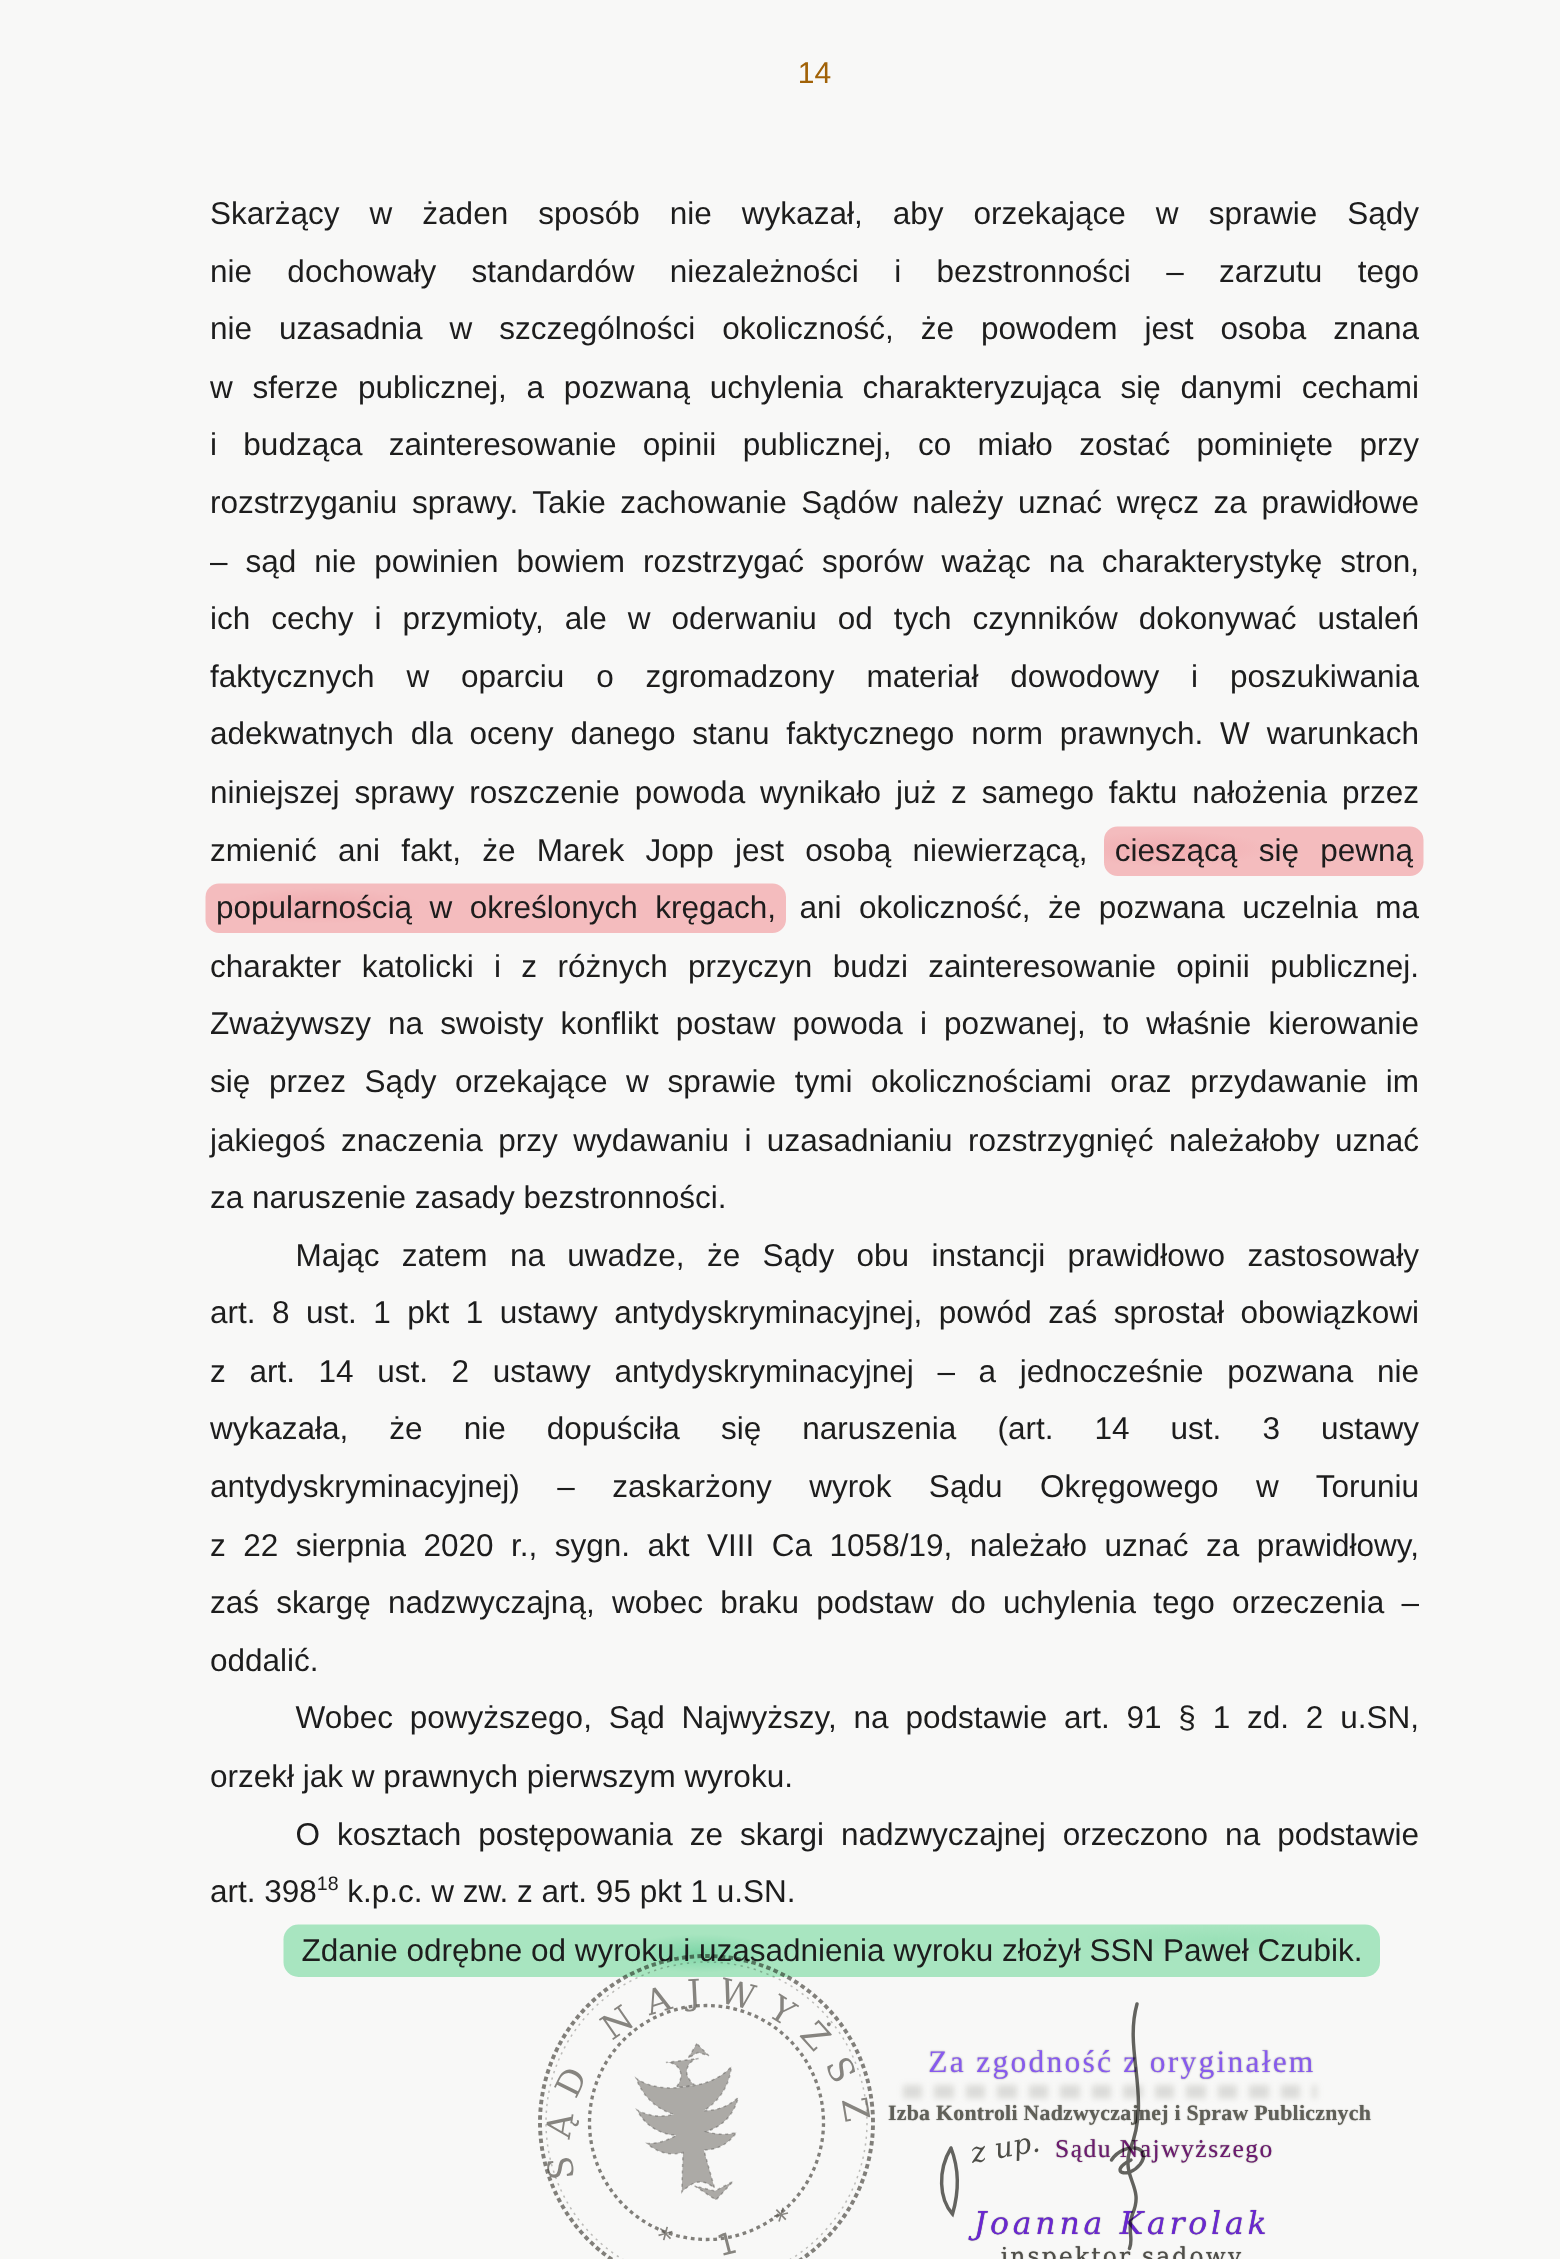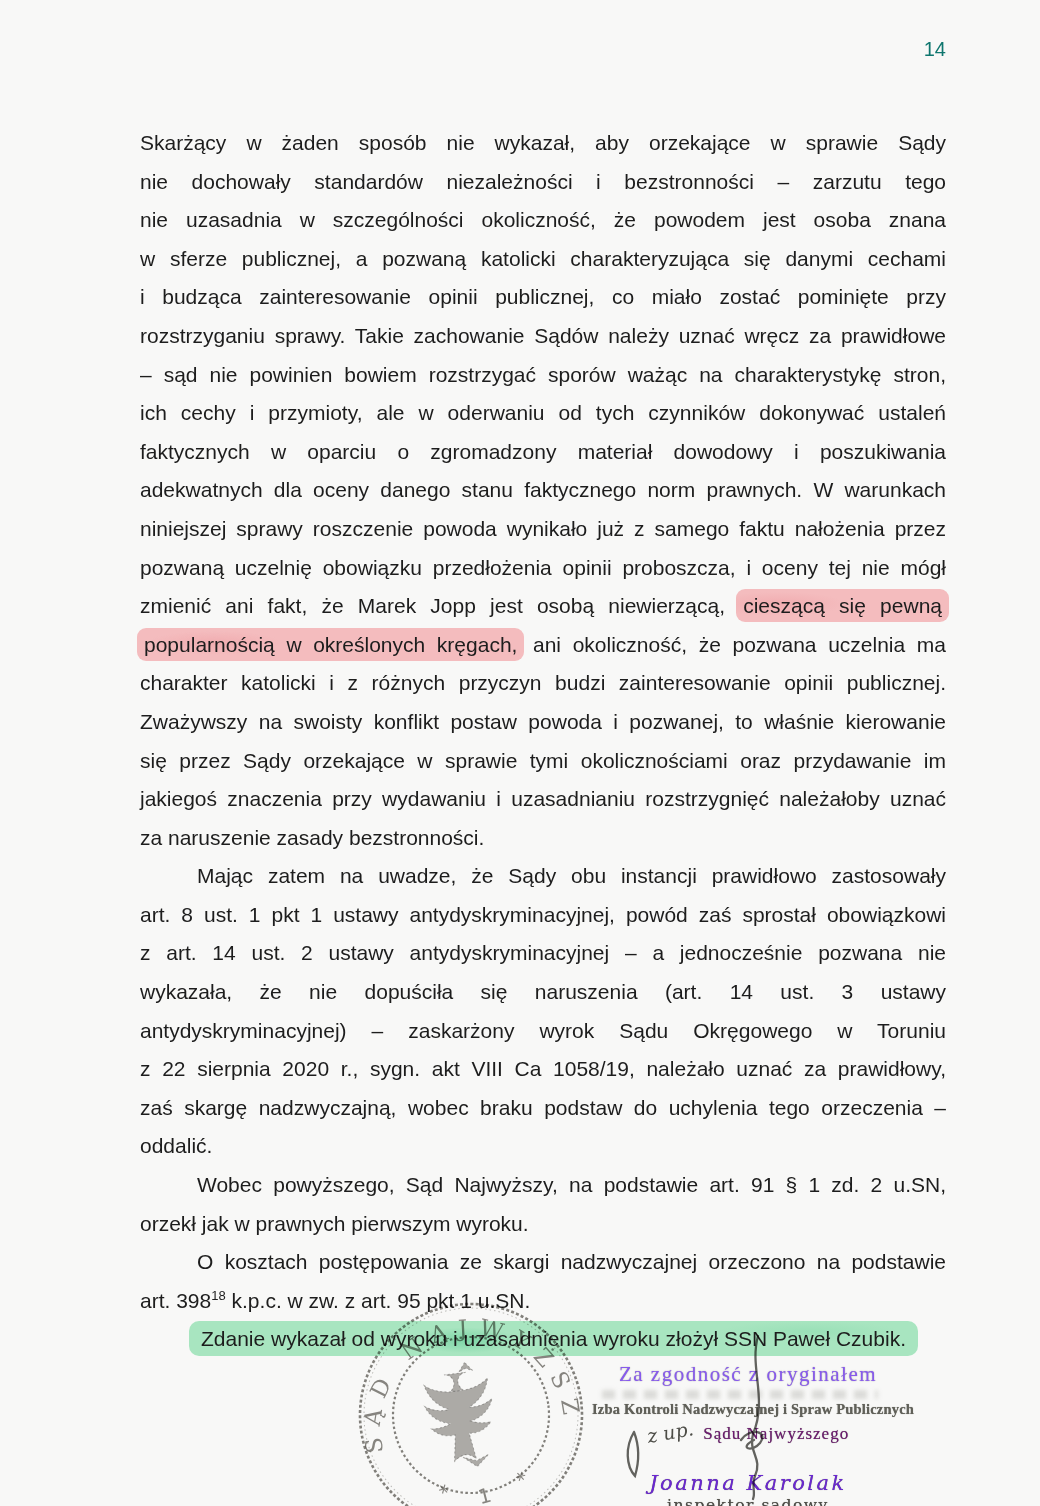--- a/index.html
+++ b/index.html
@@ -6,21 +6,21 @@
   .page{
     position:relative;
     width:1040px;height:1506px;
     background:#f8f8f7;
     overflow:hidden;
     font-family:"Liberation Sans", sans-serif;
     color:#1d1d1d;
   }
   .page-number{
     position:absolute;left:140px;top:38px;width:806px;
-    text-align:right;font-size:20px;color:#0f766e;
+    text-align:center;font-size:20px;color:#a16207;
   }
   .text-block{
     position:absolute;left:140px;top:124px;width:806px;
     font-size:21px;
   }
   .para{margin:0;padding:0;}
   .line{
     height:38.6px;line-height:38.6px;
     text-align:justify;text-align-last:justify;
     white-space:normal;
@@ -108,29 +108,28 @@
 
 <div class="page">
 
   <div class="page-number">14</div>
 
   <div class="text-block">
       <div class="para">
         <div class="line"><span>Skarżący w żaden sposób nie wykazał, aby orzekające w sprawie Sądy</span></div>
         <div class="line"><span>nie dochowały standardów niezależności i bezstronności – zarzutu tego</span></div>
         <div class="line"><span>nie uzasadnia w szczególności okoliczność, że powodem jest osoba znana</span></div>
-        <div class="line"><span>w sferze publicznej, a pozwaną katolicki charakteryzująca się danymi cechami</span></div>
+        <div class="line"><span>w sferze publicznej, a pozwaną uchylenia charakteryzująca się danymi cechami</span></div>
         <div class="line"><span>i budząca zainteresowanie opinii publicznej, co miało zostać pominięte przy</span></div>
         <div class="line"><span>rozstrzyganiu sprawy. Takie zachowanie Sądów należy uznać wręcz za prawidłowe</span></div>
         <div class="line"><span>– sąd nie powinien bowiem rozstrzygać sporów ważąc na charakterystykę stron,</span></div>
         <div class="line"><span>ich cechy i przymioty, ale w oderwaniu od tych czynników dokonywać ustaleń</span></div>
         <div class="line"><span>faktycznych w oparciu o zgromadzony materiał dowodowy i poszukiwania</span></div>
         <div class="line"><span>adekwatnych dla oceny danego stanu faktycznego norm prawnych. W warunkach</span></div>
         <div class="line"><span>niniejszej sprawy roszczenie powoda wynikało już z samego faktu nałożenia przez</span></div>
-        <div class="line"><span>pozwaną uczelnię obowiązku przedłożenia opinii proboszcza, i oceny tej nie mógł</span></div>
         <div class="line"><span>zmienić ani fakt, że Marek Jopp jest osobą niewierzącą, </span><mark class="hl-pink">cieszącą się pewną</mark></div>
         <div class="line"><mark class="hl-pink">popularnością w określonych kręgach,</mark><span> ani okoliczność, że pozwana uczelnia ma</span></div>
         <div class="line"><span>charakter katolicki i z różnych przyczyn budzi zainteresowanie opinii publicznej.</span></div>
         <div class="line"><span>Zważywszy na swoisty konflikt postaw powoda i pozwanej, to właśnie kierowanie</span></div>
         <div class="line"><span>się przez Sądy orzekające w sprawie tymi okolicznościami oraz przydawanie im</span></div>
         <div class="line"><span>jakiegoś znaczenia przy wydawaniu i uzasadnianiu rozstrzygnięć należałoby uznać</span></div>
         <div class="line last"><span>za naruszenie zasady bezstronności.</span></div>
       </div>
       <div class="para">
         <div class="line indent"><span>Mając zatem na uwadze, że Sądy obu instancji prawidłowo zastosowały</span></div>
@@ -144,21 +143,21 @@
       </div>
       <div class="para">
         <div class="line indent"><span>Wobec powyższego, Sąd Najwyższy, na podstawie art. 91 § 1 zd. 2 u.SN,</span></div>
         <div class="line last"><span>orzekł jak w prawnych pierwszym wyroku.</span></div>
       </div>
       <div class="para">
         <div class="line indent"><span>O kosztach postępowania ze skargi nadzwyczajnej orzeczono na podstawie</span></div>
         <div class="line last"><span>art. 398</span><sup>18</sup><span> k.p.c. w zw. z art. 95 pkt 1 u.SN.</span></div>
       </div>
       <div class="para">
-        <div class="line indent last"><mark class="hl-green">Zdanie wykazał od wyroku i uzasadnienia wyroku złożył SSN Paweł Czubik.</mark></div>
+        <div class="line indent last"><mark class="hl-green">Zdanie odrębne od wyroku i uzasadnienia wyroku złożył SSN Paweł Czubik.</mark></div>
       </div>
     </div>
 
   <svg class="stamp" viewBox="0 0 238 238" aria-hidden="true">
     <defs>
       <path id="arc-top" d="M 29,151 A 92 92 0 1 1 209,151"></path>
       <path id="arc-bottom" d="M 57,183 A 90 90 0 0 0 181,183"></path>
     </defs>
     <g stroke="#4e4b44" fill="none" opacity="0.75">
       <circle cx="119" cy="119" r="111" stroke-width="2.6" stroke-dasharray="3 2.2"></circle>

